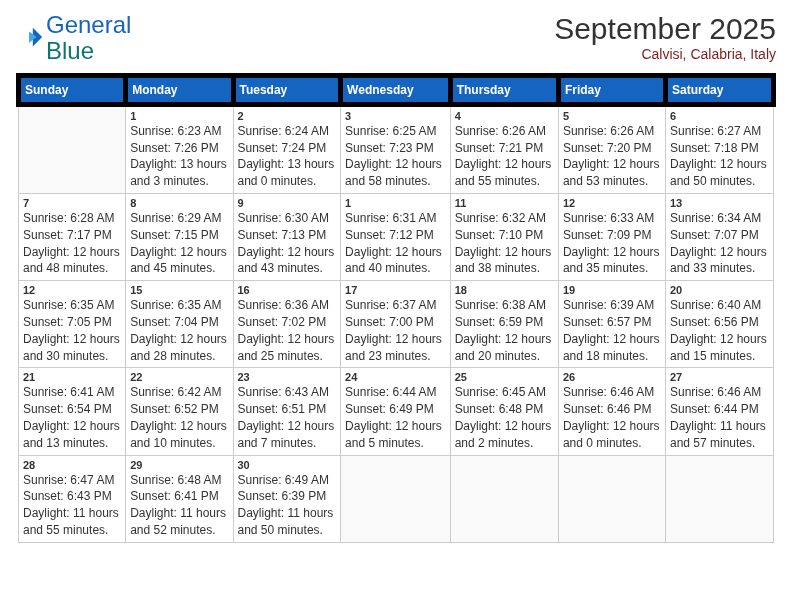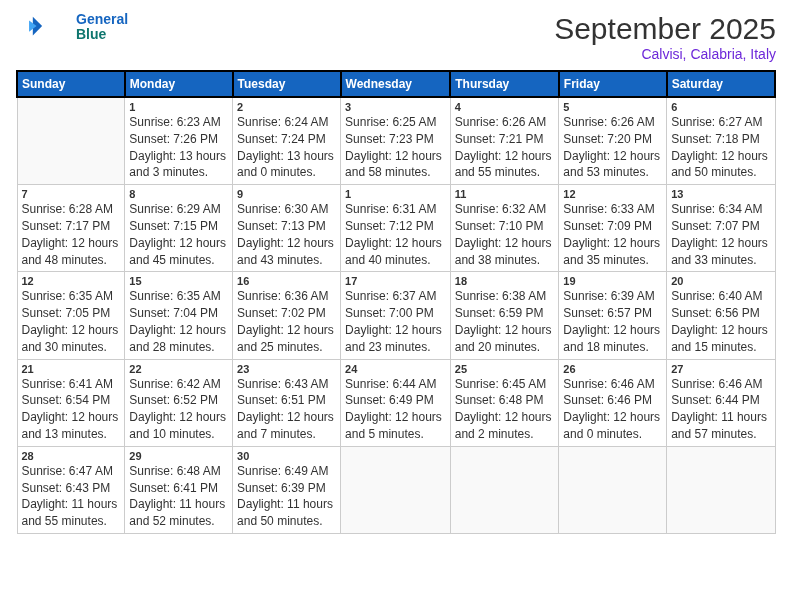--- a/index.html
+++ b/index.html
@@ -19,59 +19,58 @@
       display: flex;
       justify-content: space-between;
       align-items: flex-start;
       margin-bottom: 8px;
     }
     .logo {
       display: flex;
       align-items: center;
     }
     .logo-text {
-      font-size: 14px;
-      font-weight: bold;
+      font-size: 24px;
+      font-weight: normal;
       color: #333;
       line-height: 1.1;
-      margin-left: 30px;
     }
     .logo-text span {
       color: #1565c0;
     }
     .logo-icon {
       width: 28px;
       height: 28px;
       margin-right: 2px;
     }
     .title-block {
       text-align: right;
     }
     .month-title {
       font-size: 30px;
       font-weight: normal;
       color: #333;
     }
     .location-title {
       font-size: 14px;
-      color: #6d28d9;
+      color: #7f1d1d;
     }
     .calendar {
       width: 100%;
       border-collapse: collapse;
       border: 1px solid #ccc;
     }
     .calendar th {
       background-color: #1565c0;
       color: #fff;
       font-size: 12px;
       font-weight: bold;
       padding: 5px 4px;
       text-align: left;
-      border: 2px solid #000000;
+      border: 5px solid #000000;
     }
     .calendar td {
       border: 1px solid #ccc;
       vertical-align: top;
       padding: 3px 4px;
       width: 113px;
       height: 82px;
       font-size: 9.5px;
       color: #333;
     }

